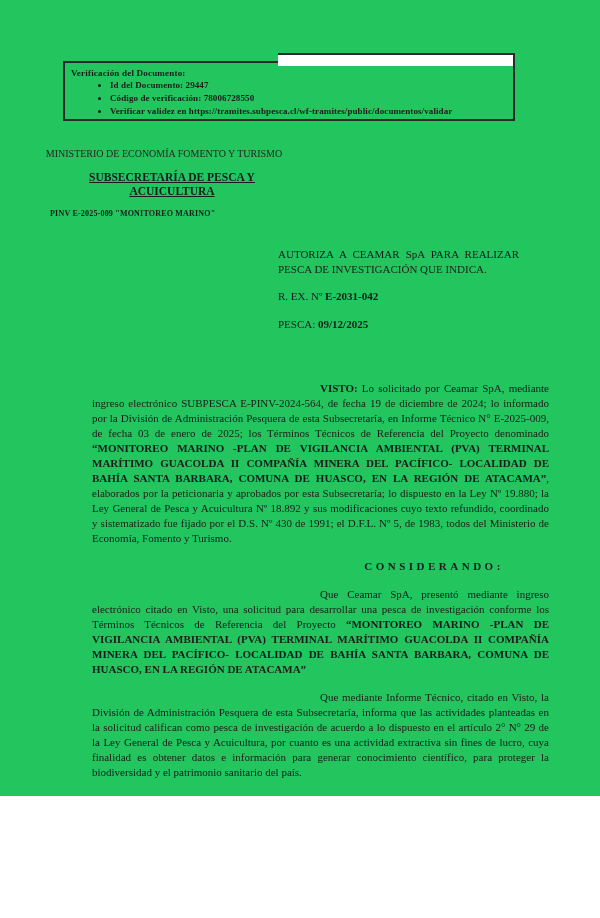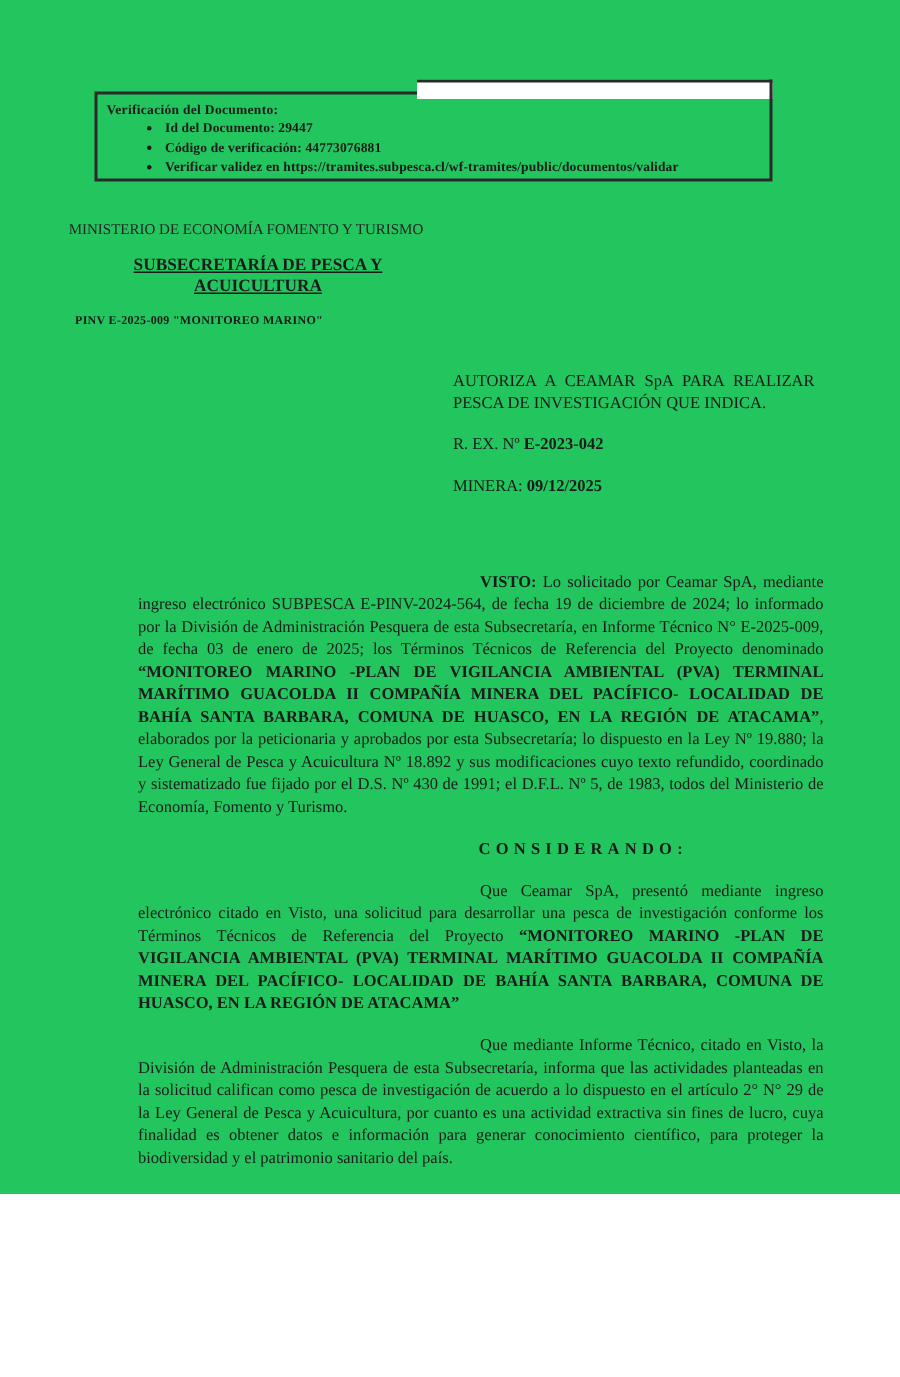--- a/index.html
+++ b/index.html
@@ -66,21 +66,21 @@
     margin: 11px 0 0 10px;
     font-size: 8px;
     font-weight: bold;
     text-align: left;
     letter-spacing: 0.2px;
   }
 
   
   .res-head {
     position: absolute;
-    left: 302px; top: 247px;
+    left: 278px; top: 247px;
     width: 241px;
     font-size: 11px;
     line-height: 15px;
   }
   .res-head p { margin: 0; }
   .subject { text-align: justify; }
   .place  { margin-top: 13px !important; }
   .resnum { margin-top: 12px !important; }
   .fecha  { margin-top: 13px !important; }
 
@@ -95,56 +95,56 @@
     margin-left: 14px;
   }
   .para { margin: 0; }
   .para.indent { text-indent: 228px; }
   .mt { margin-top: 13px !important; }
   .considerando {
     margin: 13px 0 0 227px;
     font-size: 11px;
     font-weight: bold;
     letter-spacing: 3.5px;
-    text-align: left;
+    text-align: center;
   }
 
   .page-num {
     position: absolute;
     left: 460px; top: 876px;
     font-size: 8px;
     font-weight: bold;
     letter-spacing: 0.3px;
   }
 </style>
 </head>
 <body>
 
 <div class="page">
 
   <div class="verify-box">
     <div class="verify-title">Verificación del Documento:</div>
     <ul class="verify-list">
       <li>Id del Documento: 29447</li>
-      <li>Código de verificación: 44773076881</li>
+      <li>Código de verificación: 78006728550</li>
       <li>Verificar validez en https://tramites.subpesca.cl/wf-tramites/public/documentos/validar</li>
     </ul>
   </div>
   <div class="verify-artifact"></div>
 
   <div class="org">
     <div class="ministry">MINISTERIO DE ECONOMÍA FOMENTO Y TURISMO</div>
     <div class="subsec">SUBSECRETARÍA DE PESCA Y ACUICULTURA</div>
     <div class="pinv">PINV E-2025-009 "MONITOREO MARINO"</div>
   </div>
 
   <div class="res-head">
     <p class="subject">AUTORIZA A CEAMAR SpA PARA REALIZAR PESCA DE INVESTIGACIÓN QUE INDICA.</p>
-    <p class="resnum"><span>R. EX. Nº </span><span class="b">E-2023-042</span></p>
-    <p class="fecha"><span>MINERA: </span><span class="b">09/12/2025</span></p>
+    <p class="resnum"><span>R. EX. Nº </span><span class="b">E-2031-042</span></p>
+    <p class="fecha"><span>PESCA: </span><span class="b">09/12/2025</span></p>
   </div>
 
   <div class="body-text">
     <p class="para indent"><span class="b">VISTO:</span><span> Lo solicitado por Ceamar SpA, mediante ingreso electrónico SUBPESCA E-PINV-2024-564, de fecha 19 de diciembre de 2024; lo informado por la División de Administración Pesquera de esta Subsecretaría, en Informe Técnico N° E-2025-009, de fecha 03 de enero de 2025; los Términos Técnicos de Referencia del Proyecto denominado </span><span class="b">“MONITOREO MARINO -PLAN DE VIGILANCIA AMBIENTAL (PVA) TERMINAL MARÍTIMO GUACOLDA II COMPAÑÍA MINERA DEL PACÍFICO- LOCALIDAD DE BAHÍA SANTA BARBARA, COMUNA DE HUASCO, EN LA REGIÓN DE ATACAMA”</span><span>, elaborados por la peticionaria y aprobados por esta Subsecretaría; lo dispuesto en la Ley Nº 19.880; la Ley General de Pesca y Acuicultura Nº 18.892 y sus modificaciones cuyo texto refundido, coordinado y sistematizado fue fijado por el D.S. Nº 430 de 1991; el D.F.L. Nº 5, de 1983, todos del Ministerio de Economía, Fomento y Turismo.</span></p>
     <h3 class="considerando">CONSIDERANDO:</h3>
     <p class="para indent mt"><span>Que Ceamar SpA, presentó mediante ingreso electrónico citado en Visto, una solicitud para desarrollar una pesca de investigación conforme los Términos Técnicos de Referencia del Proyecto </span><span class="b">“MONITOREO MARINO -PLAN DE VIGILANCIA AMBIENTAL (PVA) TERMINAL MARÍTIMO GUACOLDA II COMPAÑÍA MINERA DEL PACÍFICO- LOCALIDAD DE BAHÍA SANTA BARBARA, COMUNA DE HUASCO, EN LA REGIÓN DE ATACAMA”</span></p>
     <p class="para indent mt"><span>Que mediante Informe Técnico, citado en Visto, la División de Administración Pesquera de esta Subsecretaría, informa que las actividades planteadas en la solicitud califican como pesca de investigación de acuerdo a lo dispuesto en el artículo 2° N° 29 de la Ley General de Pesca y Acuicultura, por cuanto es una actividad extractiva sin fines de lucro, cuya finalidad es obtener datos e información para generar conocimiento científico, para proteger la biodiversidad y el patrimonio sanitario del país.</span></p>
   </div>
 
   <div class="page-num">Página 1 de 8</div>

